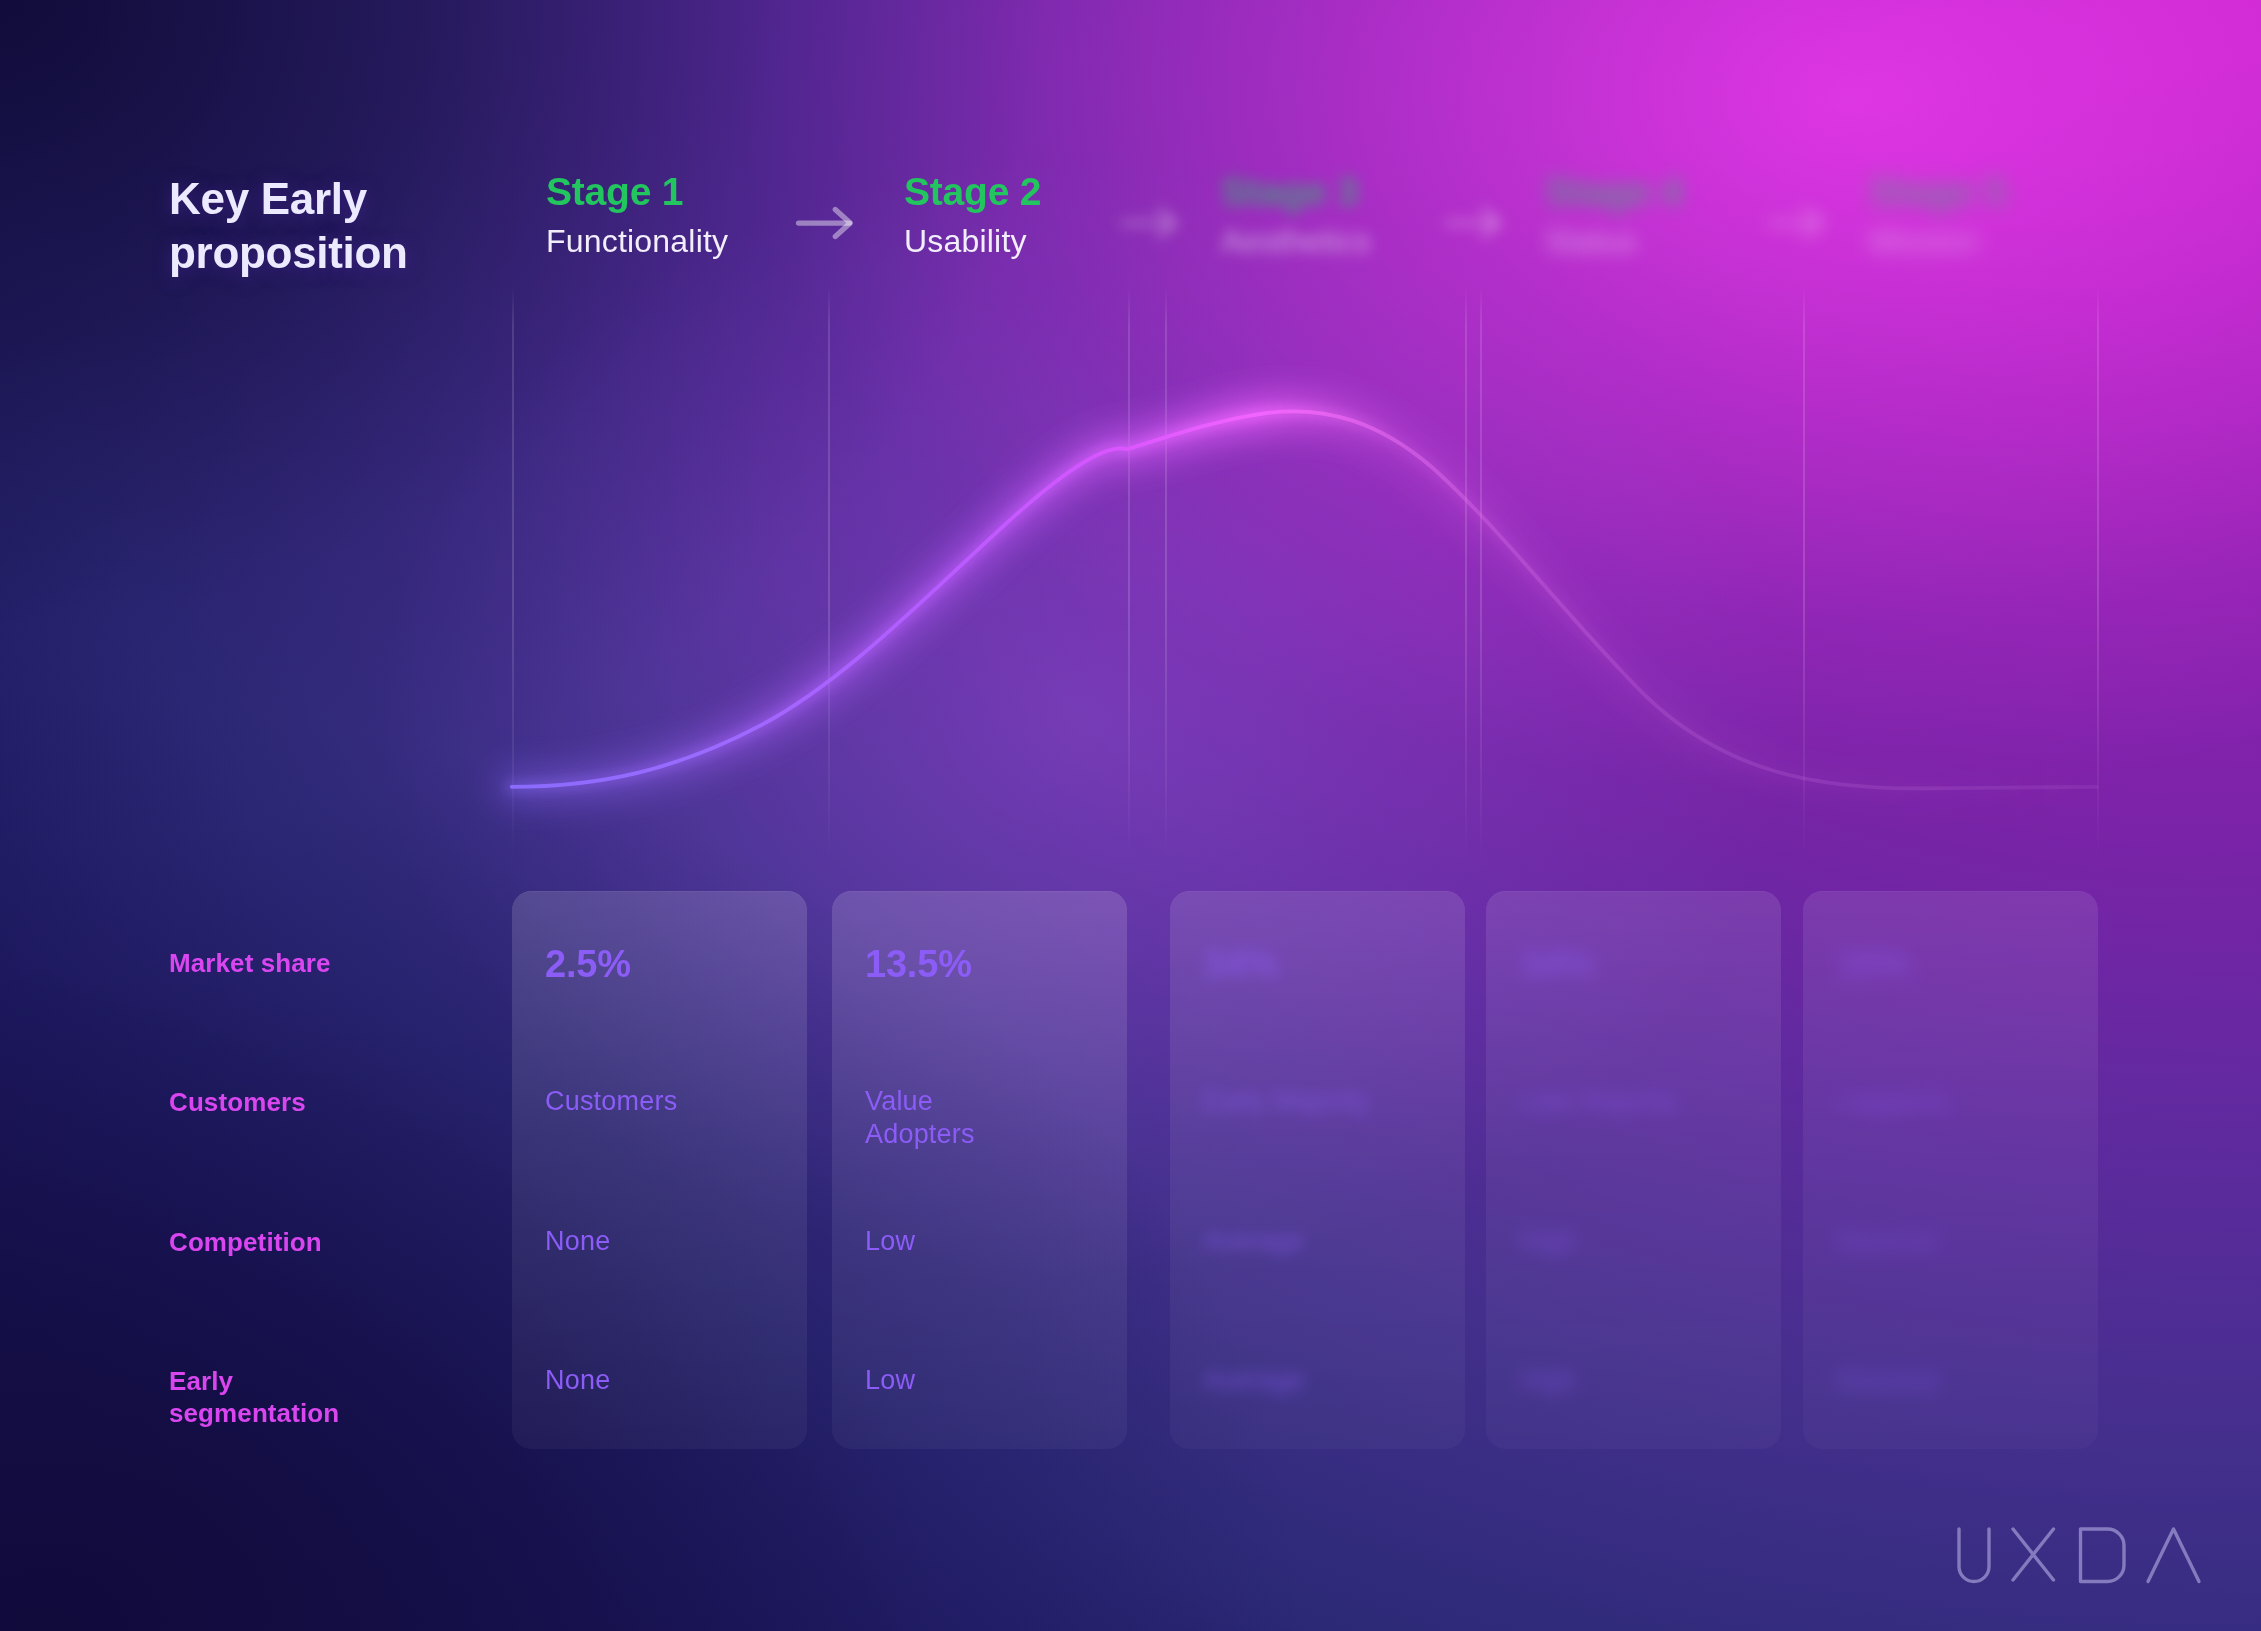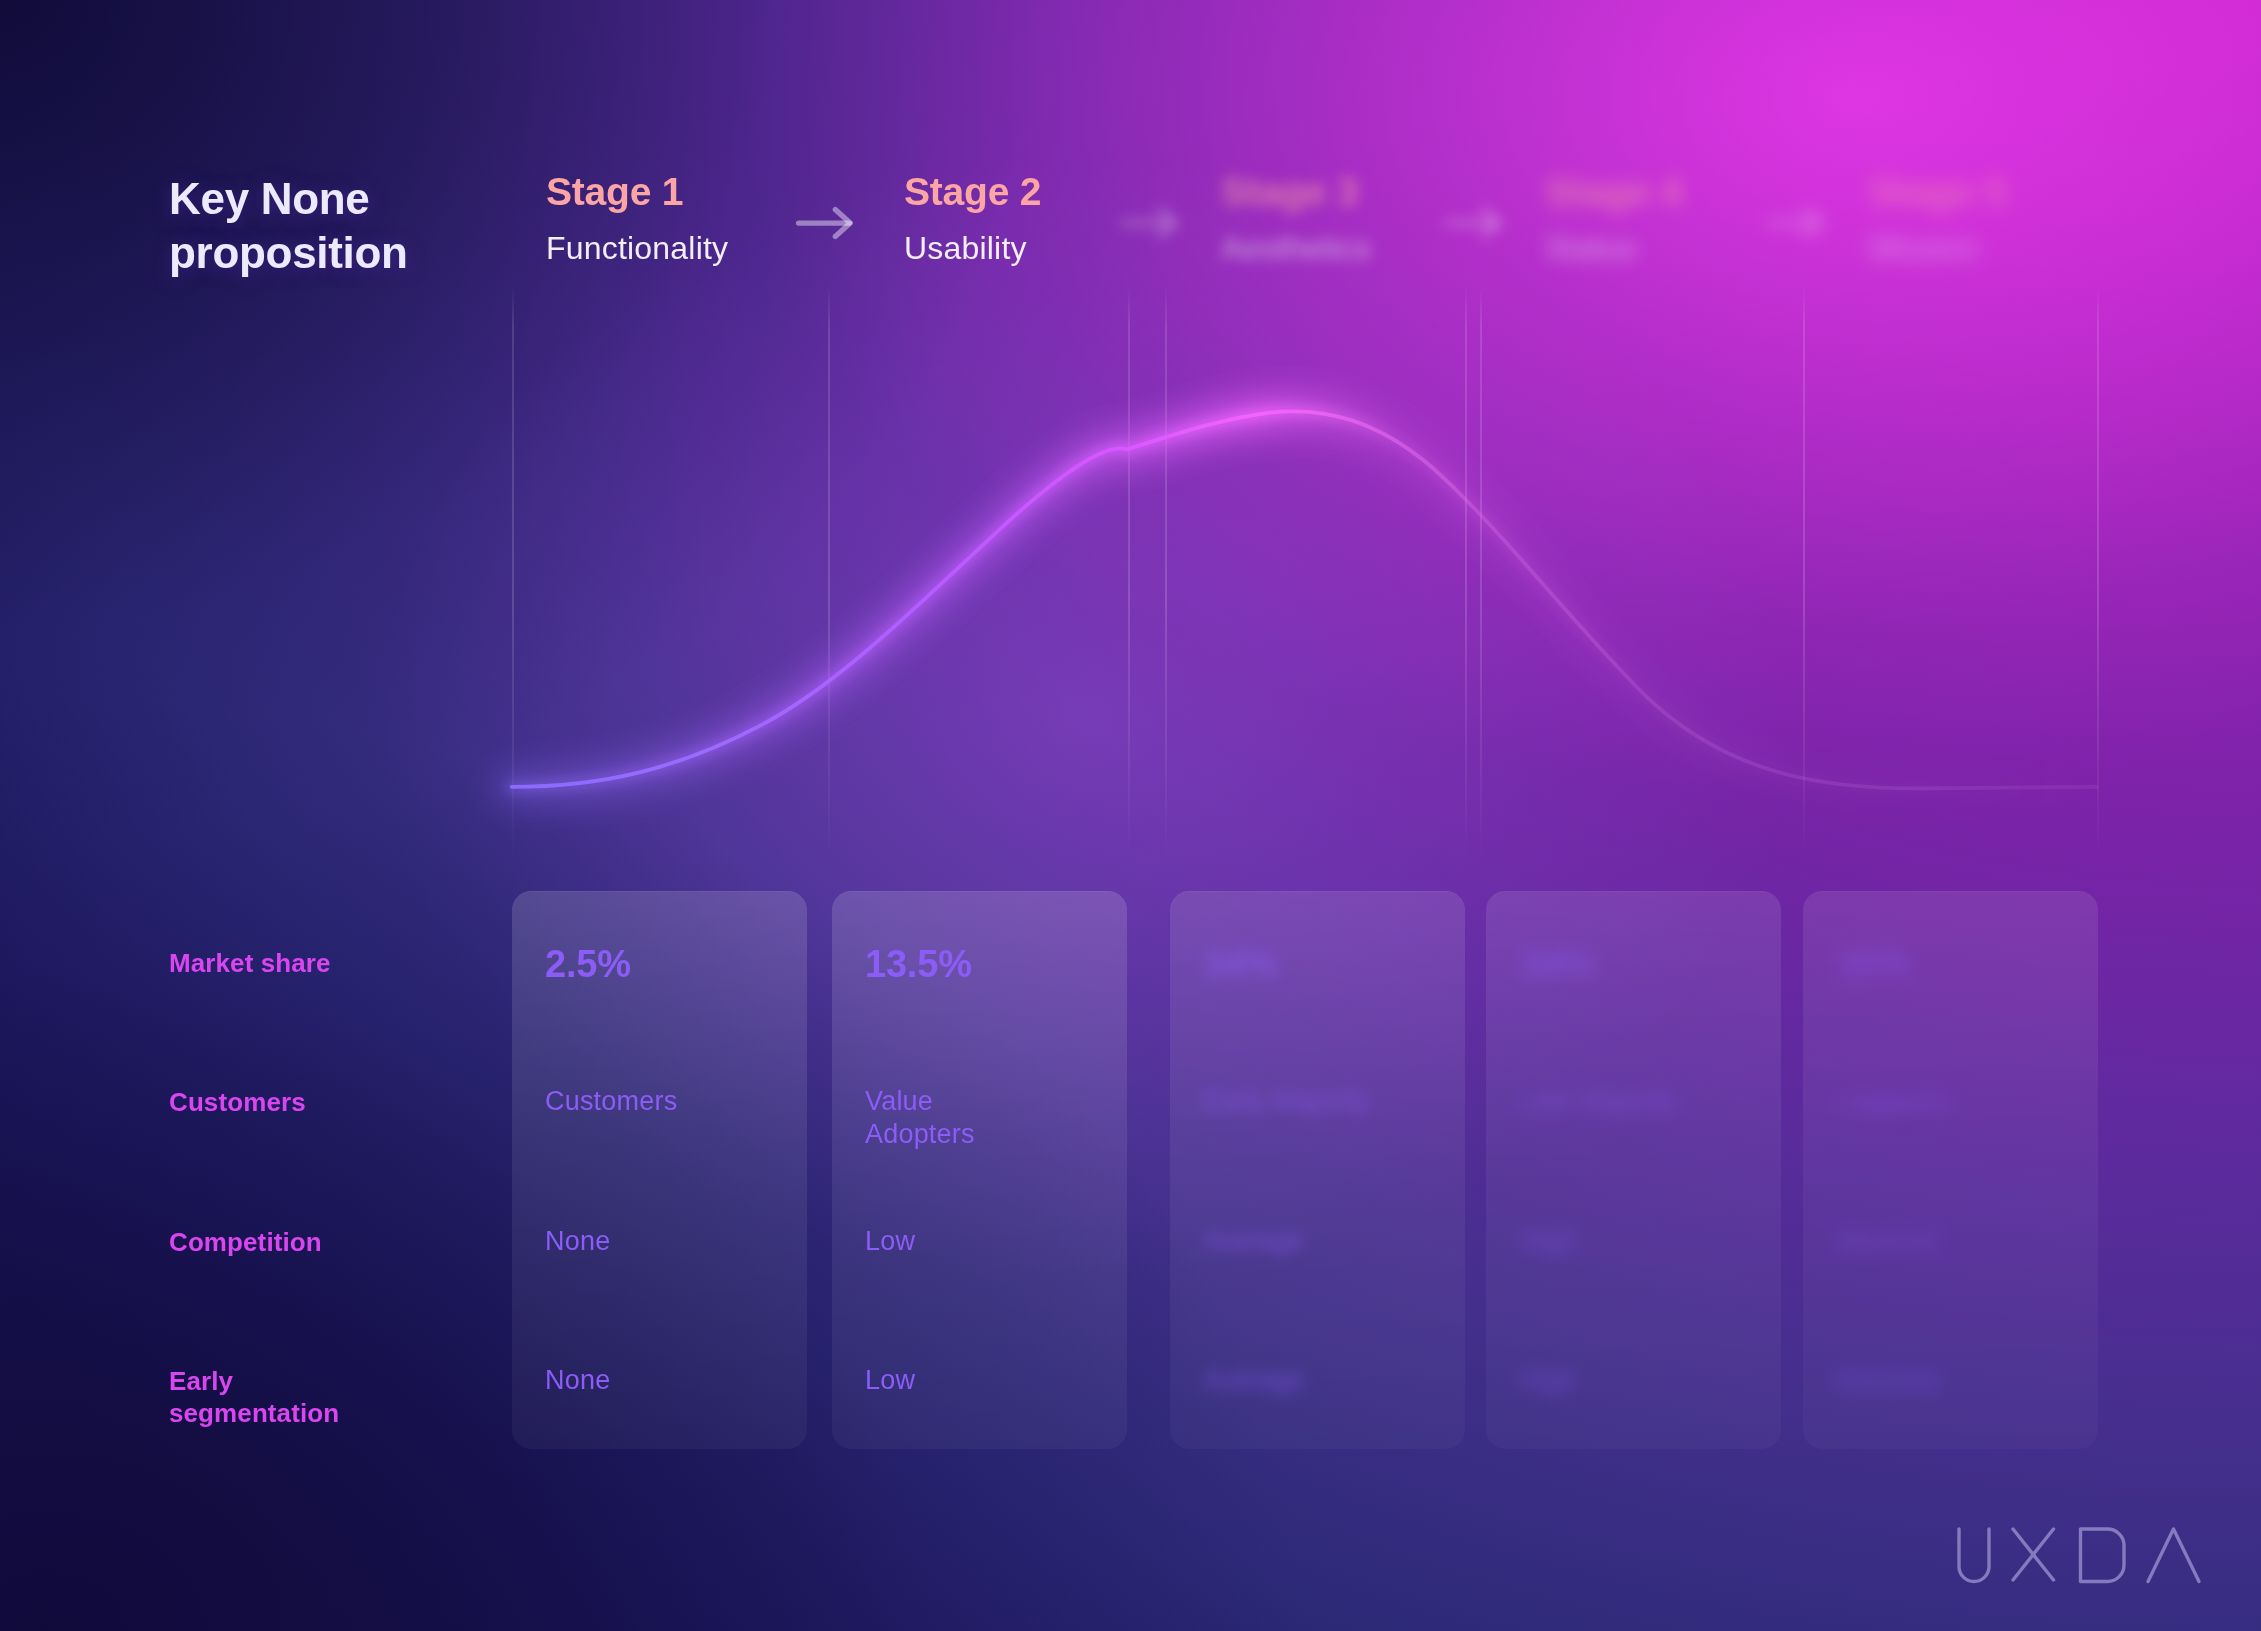--- a/index.html
+++ b/index.html
@@ -99,24 +99,24 @@
     text-shadow:0 1.5px 16.6px rgba(80,40,160,.55);
   }
 
   .stagehead{
     position:absolute;
     width:317px;
   }
   .stagehead .sname{
     font-size:39px;
     font-weight:700;
-    color:#fca5a5;
+    color:#22c55e;
     letter-spacing:-0.2px;
     line-height:1;
-    margin-bottom:21px;
+    margin-bottom:14px;
     white-space:nowrap;
   }
   .stagehead .sdesc{
     font-size:32px;
     font-weight:300;
     color:#f2eefb;
     letter-spacing:0.2px;
     line-height:1;
     white-space:nowrap;
   }
@@ -252,21 +252,21 @@
              C 1120 904, 1230 790, 1340 690
              C 1420 618, 1470 588, 1496 596
              C 1560 576, 1620 556, 1680 548
              C 1760 538, 1830 560, 1900 620
              C 1990 700, 2080 820, 2180 920
              C 2290 1028, 2420 1048, 2560 1046
              C 2660 1045, 2730 1044, 2782 1044" fill="none" stroke="url(#curveGrad)" stroke-width="5" stroke-linecap="round"></path>
   </svg>
 
   <div class="kv-title">
-    <span>Key None</span><br>
+    <span>Key Early</span><br>
     <span>proposition</span>
   </div>
 
   <div class="stagehead" style="left:546px; top:172px;">
     <div class="sname">Stage 1</div>
     <div class="sdesc">Functionality</div>
   </div>
 
   <div class="stagehead" style="left:904px; top:172px;">
     <div class="sname">Stage 2</div>

